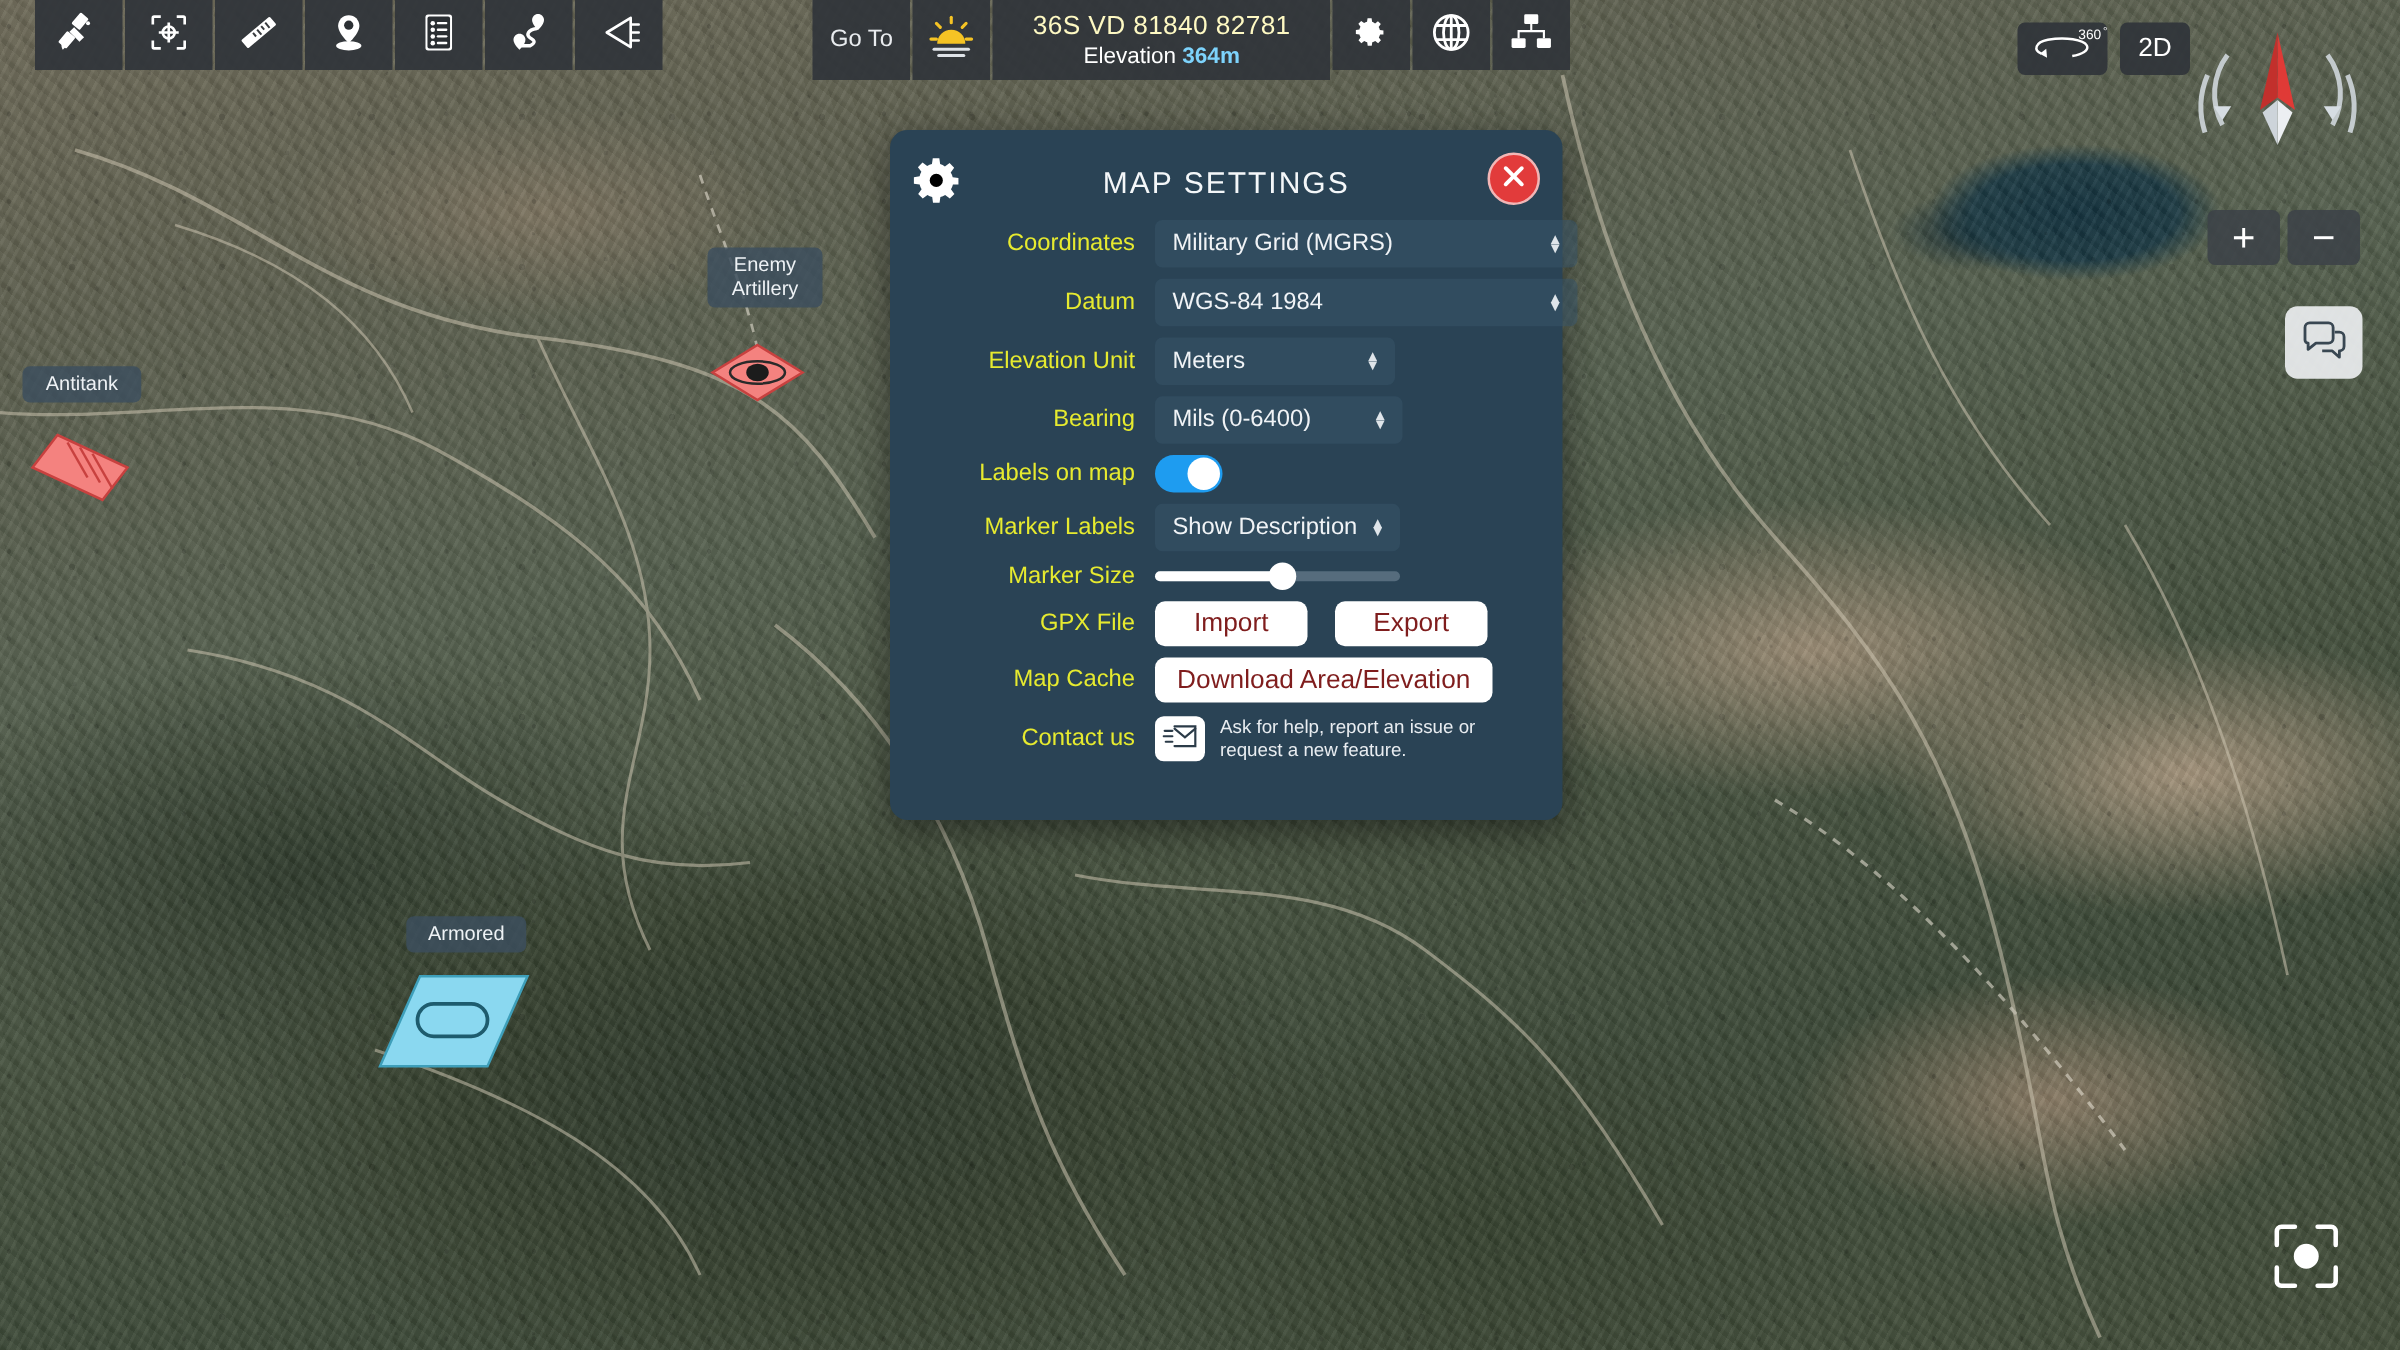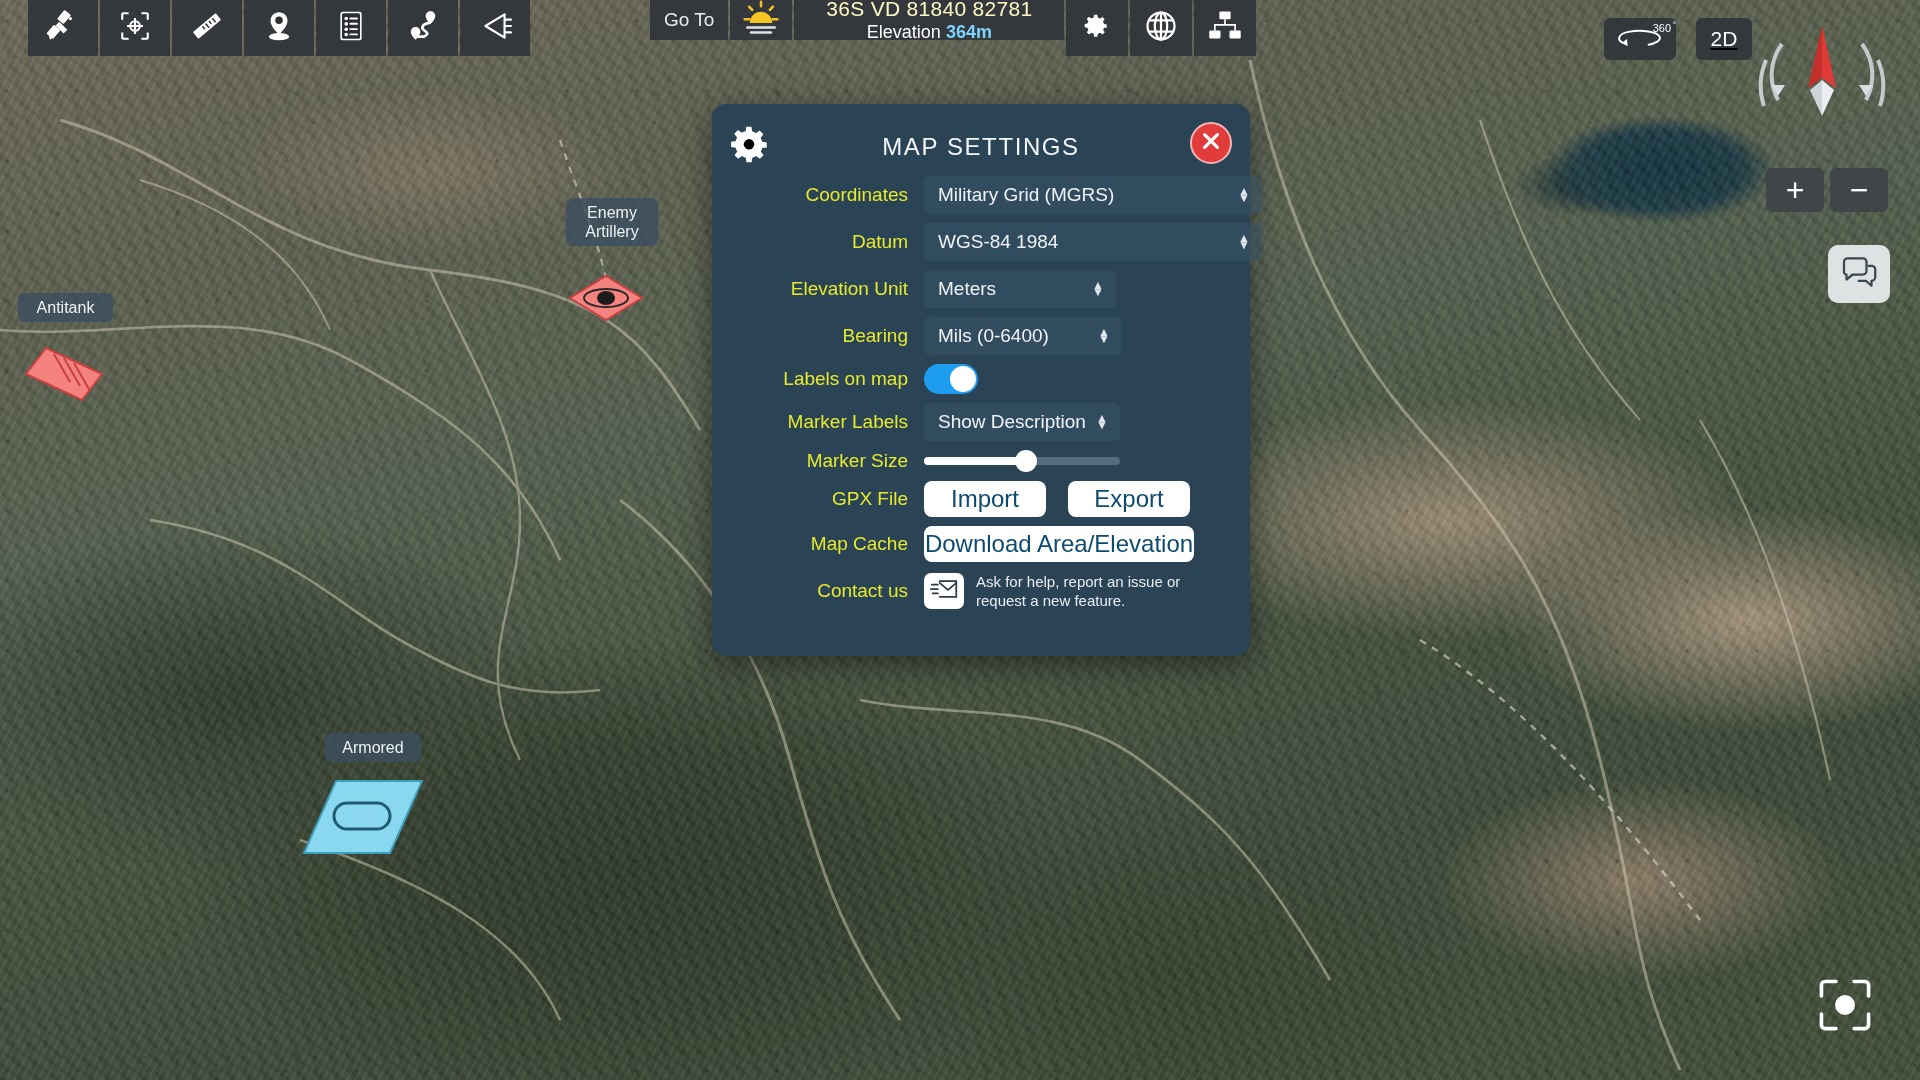--- a/index.html
+++ b/index.html
@@ -66,21 +66,21 @@
   .tool-btn {
     width: 70px; height: 56px;
     background: rgba(48,53,58,0.93);
     display: flex; align-items: center; justify-content: center;
     cursor: pointer;
   }
   .tool-btn svg { width: 34px; height: 34px; fill: #ffffff; }
 
   #goto-group {
     position: absolute; top: 0; left: 650px;
-    display: flex; align-items: stretch; height: 40px; z-index: 40; gap: 2px;
+    display: flex; align-items: stretch; height: 64px; z-index: 40; gap: 2px;
   }
   #goto-btn {
     background: rgba(48,53,58,0.93);
     color: #e9ecef; font-size: 19px;
     display: flex; align-items: center; justify-content: center;
     padding: 0 14px; cursor: pointer; min-width: 66px;
   }
   #sun-btn {
     background: rgba(48,53,58,0.93);
     width: 62px; display: flex; align-items: center; justify-content: center; cursor: pointer;
@@ -97,21 +97,21 @@
   #coord-sub .val { color: #7dd3fc; font-weight: bold; }
   .sq-btn {
     background: rgba(48,53,58,0.93);
     width: 62px; height: 56px;
     display: flex; align-items: center; justify-content: center; cursor: pointer;
   }
   .sq-btn svg { fill: #ffffff; }
 
   
   #view-modes {
-    position: absolute; top: 18px; right: 168px; display: flex; gap: 20px; z-index: 40; align-items: center; text-decoration: underline;
+    position: absolute; top: 18px; right: 168px; display: flex; gap: 10px; z-index: 40; align-items: center;
   }
   .mode-btn {
     background: rgba(48,53,58,0.93);
     color: #fff; border-radius: 6px;
     height: 42px; min-width: 56px;
     display: flex; align-items: center; justify-content: center;
     font-size: 21px; cursor: pointer; padding: 0 10px;
   }
   #btn-360 { font-size: 17px; position: relative; }
 
@@ -217,22 +217,22 @@
   .slider .fill {
     position: absolute; top: 7px; left: 0; width: 52%; height: 8px;
     border-radius: 4px; background: #ffffff;
   }
   .slider .knob {
     position: absolute; top: 0; left: calc(52% - 11px);
     width: 22px; height: 22px; border-radius: 50%; background: #ffffff;
   }
 
   .pill-btn {
-    background: #ffffff; color: #0c4a6e;
-    border-radius: 8px; height: 36px; font-size: 24px;
+    background: #ffffff; color: #7f1d1d;
+    border-radius: 8px; height: 36px; font-size: 21px;
     display: flex; align-items: center; justify-content: center; cursor: pointer;
   }
   .pill-btn.import { width: 122px; }
   .pill-btn.export { width: 122px; margin-left: 22px; }
   .pill-btn.download { width: 270px; }
 
   #contact-row { align-items: flex-start; margin-top: 10px; }
   #contact-row .lab { padding-top: 8px; }
   #mail-icon {
     width: 40px; height: 36px; background: #fff; border-radius: 7px;

